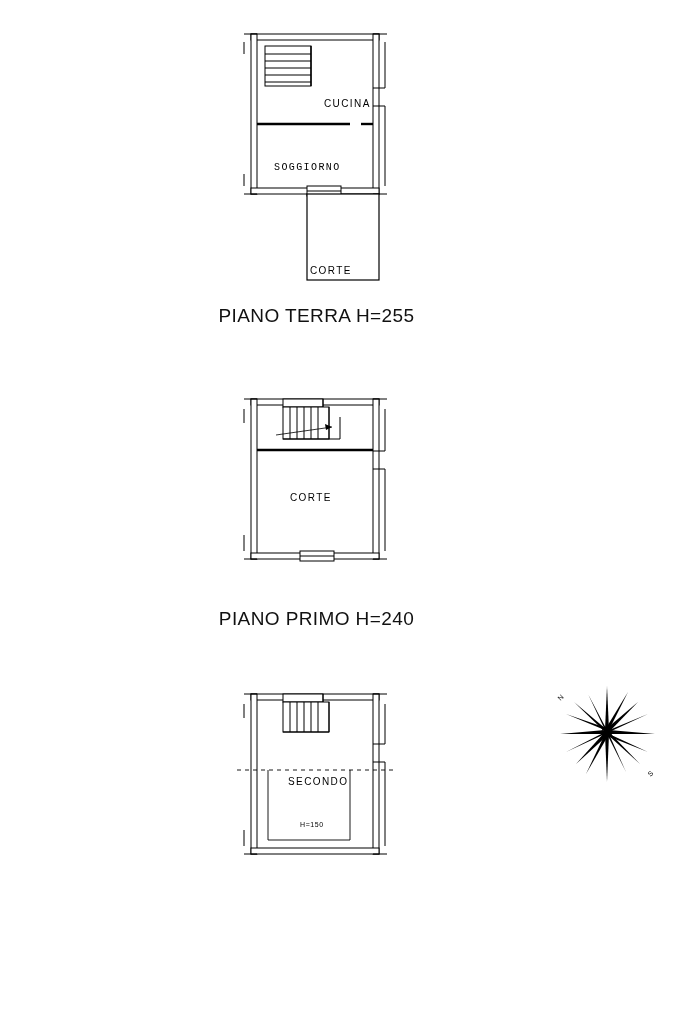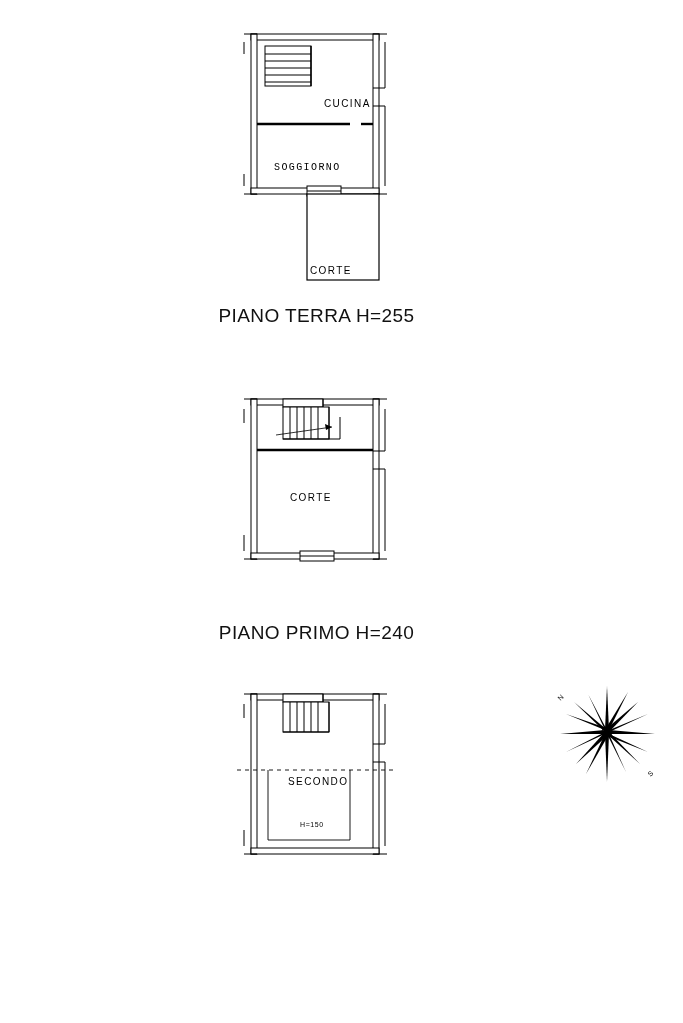--- a/index.html
+++ b/index.html
@@ -52,21 +52,21 @@
   svg { display: block; overflow: visible; }
 
   
   #plan-ground { left: 232px; top: 28px; width: 170px; height: 270px; }
   
   #plan-first { left: 232px; top: 393px; width: 170px; height: 180px; }
   
   #plan-second { left: 232px; top: 688px; width: 170px; height: 170px; }
 
   #caption-ground { top: 305px; }
-  #caption-first  { top: 622px; }
+  #caption-first  { top: 608px; }
   #caption-second { top: 896px; }
 
   #compass { position: absolute; left: 552px; top: 682px; width: 110px; height: 108px; }
   .compass-letter {
     position: absolute;
     font-size: 7px;
     color: #000;
     font-family: "Liberation Sans", sans-serif;
   }
 </style>

